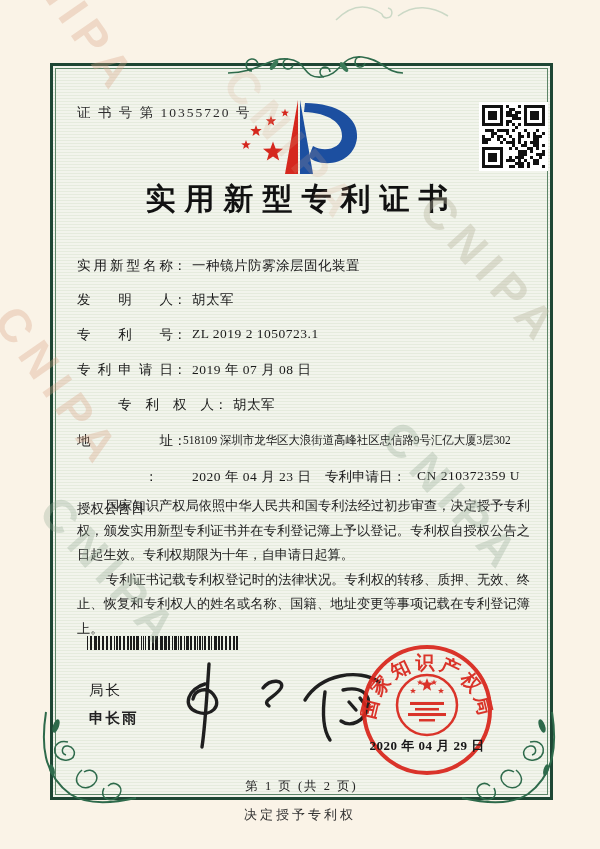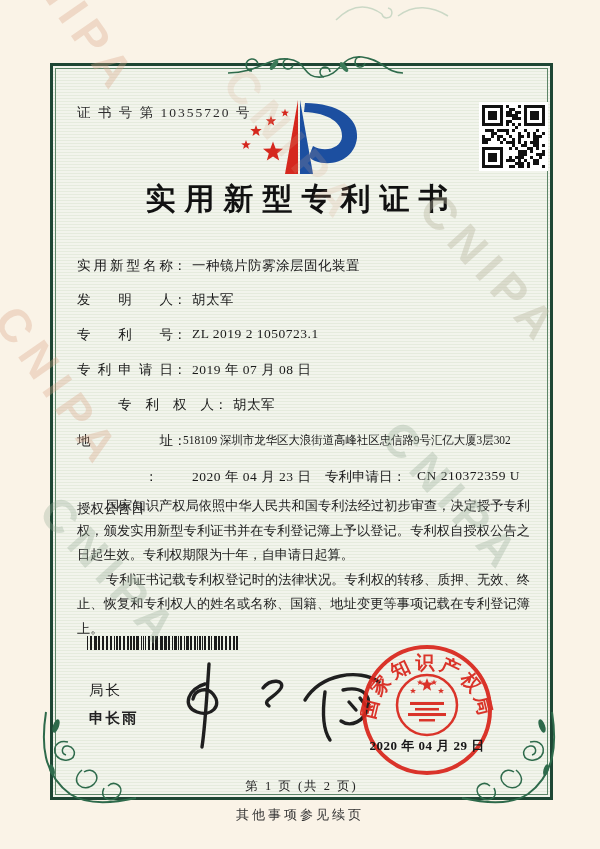--- a/index.html
+++ b/index.html
@@ -441,14 +441,14 @@
   </svg>
   <svg class="orn" style="left:438px;top:710px;transform:scaleX(-1);" width="122" height="94" viewBox="0 0 122 94" fill="none" stroke="#2e6a4b" stroke-width="2">
     <path d="M 8,2 C 3,34 5,64 32,84 C 50,96 80,92 98,88"></path>
     <path d="M 30,32 C 14,28 12,48 26,50 C 38,52 40,38 30,36 C 24,35 22,43 28,45" stroke-width="1.5"></path>
     <path d="M 44,60 C 30,72 46,84 56,74 C 64,66 54,56 46,62" stroke-width="1.5"></path>
     <path d="M 66,78 C 60,90 76,94 82,84 C 86,76 76,70 70,76" stroke-width="1.5"></path>
     <ellipse cx="18" cy="16" rx="3" ry="7" fill="#2e6a4b" stroke="none" transform="rotate(20 18 16)"></ellipse>
     <ellipse cx="14" cy="60" rx="2.5" ry="6" fill="#2e6a4b" stroke="none" transform="rotate(-15 14 60)"></ellipse>
   </svg>
 
-  <div class="cont-note">其他事项参见续页</div>
+  <div class="cont-note">决定授予专利权</div>
 </div>
 
 </body></html>

